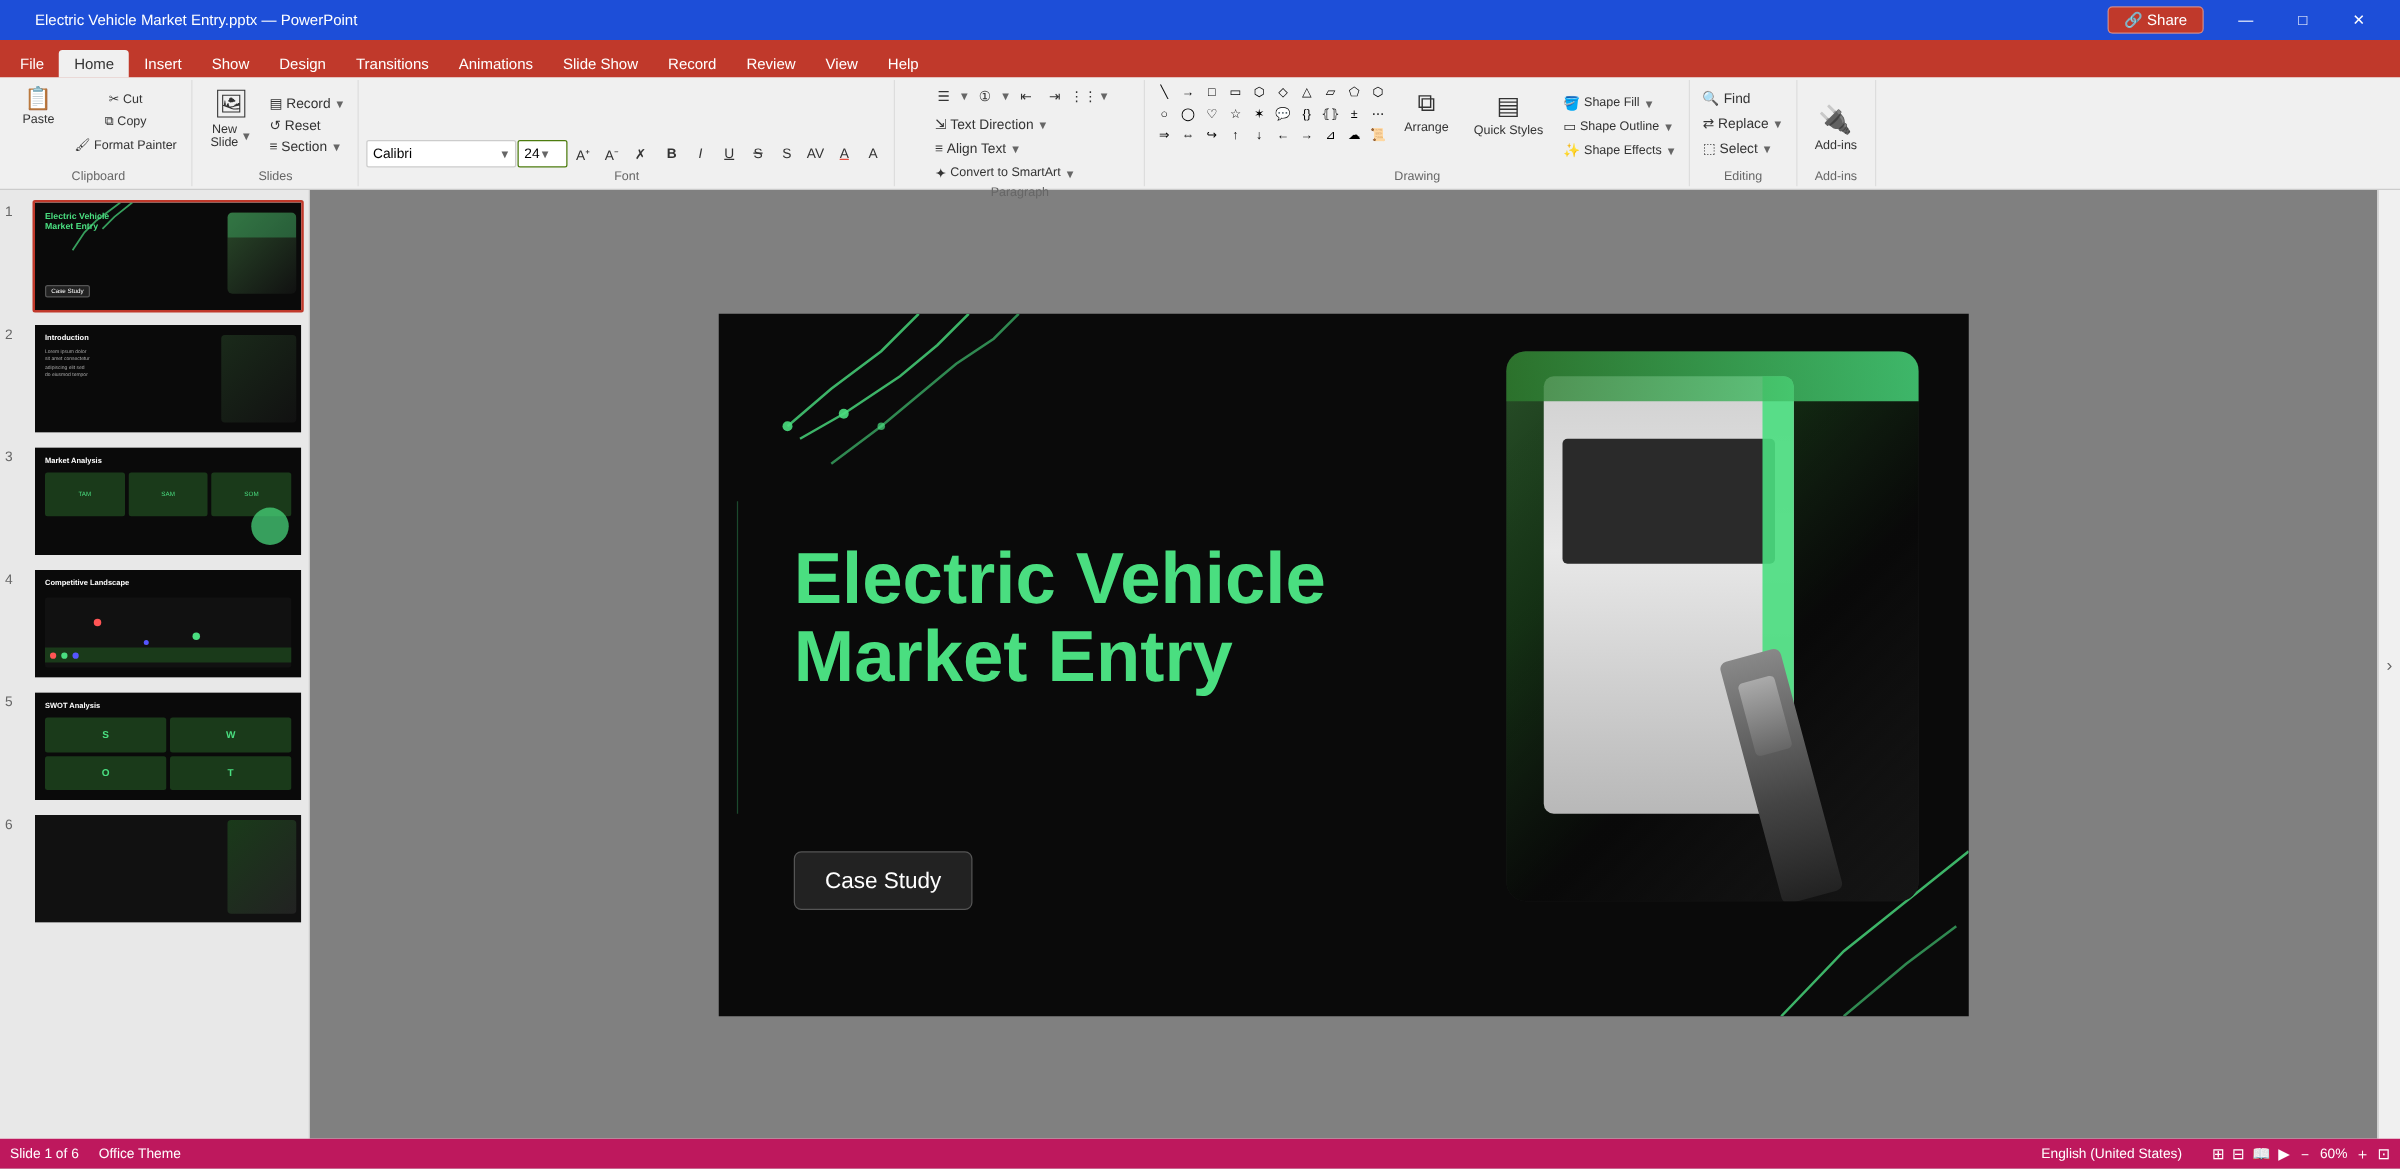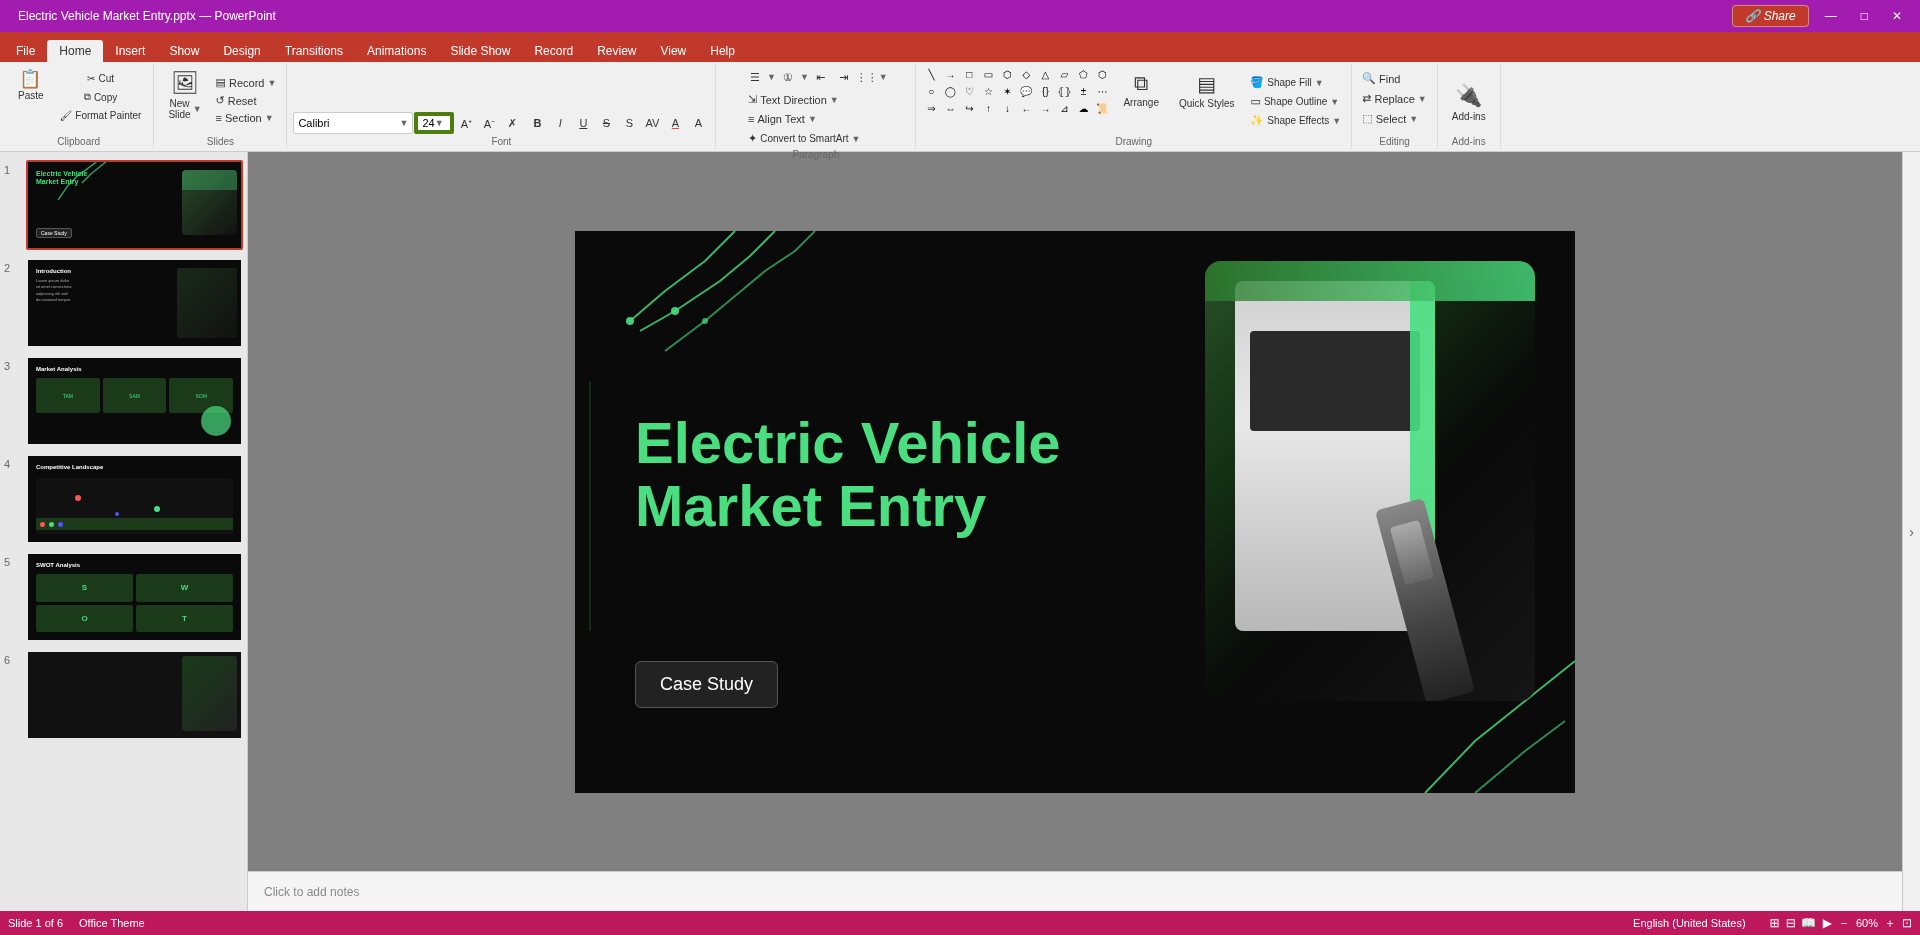--- a/index.html
+++ b/index.html
@@ -1,29 +1,29 @@
 <!DOCTYPE html>
 <html><head>
   <meta charset="utf-8">
   <style>
     * { margin: 0; padding: 0; box-sizing: border-box; }
     body { width: 1920px; height: 935px; overflow: hidden; font-family: 'Segoe UI', Arial, sans-serif; background: #f0f0f0; display: flex; flex-direction: column; }
 
     
     #title-bar {
       height: 32px;
-      background: #a21caf;
+      background: #1d4ed8;
       display: flex;
       align-items: center;
       justify-content: flex-end;
-      padding: 0 10px;
-      gap: 8px;
+      padding: 0 20px;
+      gap: 20px;
     }
     .title-bar-btn { color: white; font-size: 12px; padding: 2px 8px; cursor: pointer; }
-    #share-btn { background: #e74c3c; border: 1px solid rgba(255,255,255,0.3); border-radius: 3px; color: white; font-size: 12px; padding: 3px 10px; cursor: pointer; display: flex; align-items: center; gap: 4px; font-style: italic; }
+    #share-btn { background: #e74c3c; border: 1px solid rgba(255,255,255,0.3); border-radius: 3px; color: white; font-size: 12px; padding: 3px 10px; cursor: pointer; display: flex; align-items: center; gap: 4px; }
 
     
     #ribbon-tabs {
       background: #c0392b;
       display: flex;
       align-items: flex-end;
       padding-left: 4px;
       height: 30px;
     }
     .ribbon-tab {
@@ -106,21 +106,21 @@
       border-radius: 2px;
       height: 22px;
       padding: 0 4px;
       font-size: 11px;
       background: white;
       min-width: 120px;
     }
     .font-size-box {
       display: flex;
       align-items: center;
-      border: 4px solid #4d7c0f;
+      border: 1px solid #4d7c0f;
       border-radius: 2px;
       height: 22px;
       padding: 0 4px;
       font-size: 11px;
       background: white;
       width: 40px;
     }
 
     
     .fmt-row { display: flex; align-items: center; gap: 1px; }
@@ -715,23 +715,20 @@
               </div>
             </div>
 
             <div style="position:absolute;top:0;left:0;right:0;bottom:0;background:linear-gradient(135deg,rgba(0,0,0,0.1) 0%,rgba(0,0,0,0.5) 100%);z-index:0;"></div>
           </div>
         </div>
 
       </div>
     </div>
 
-    <div id="notes-bar">
-      <span>Click to add notes</span>
-    </div>
   </div>
 
   <div id="right-panel">
     <span style="font-size:14px;color:#666;cursor:pointer;">›</span>
   </div>
 
 </div>
 
 <div id="status-bar">
   <span>Slide 1 of 6</span>

